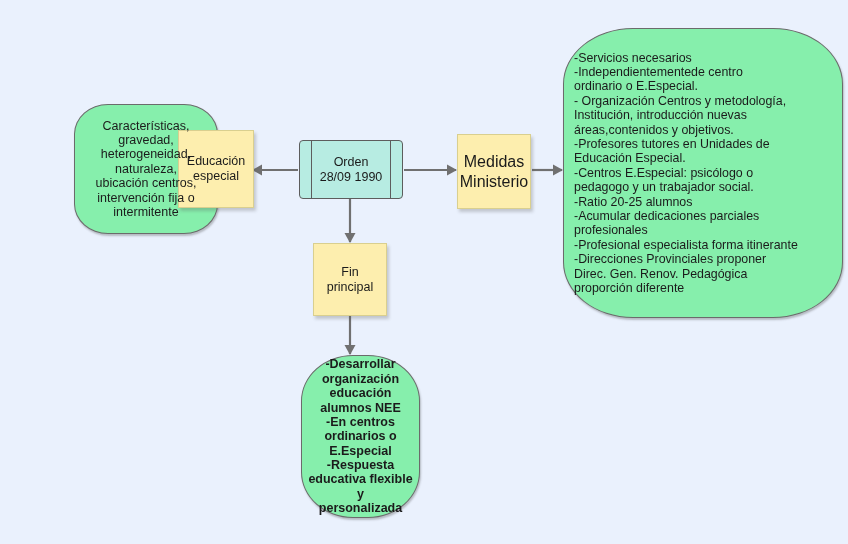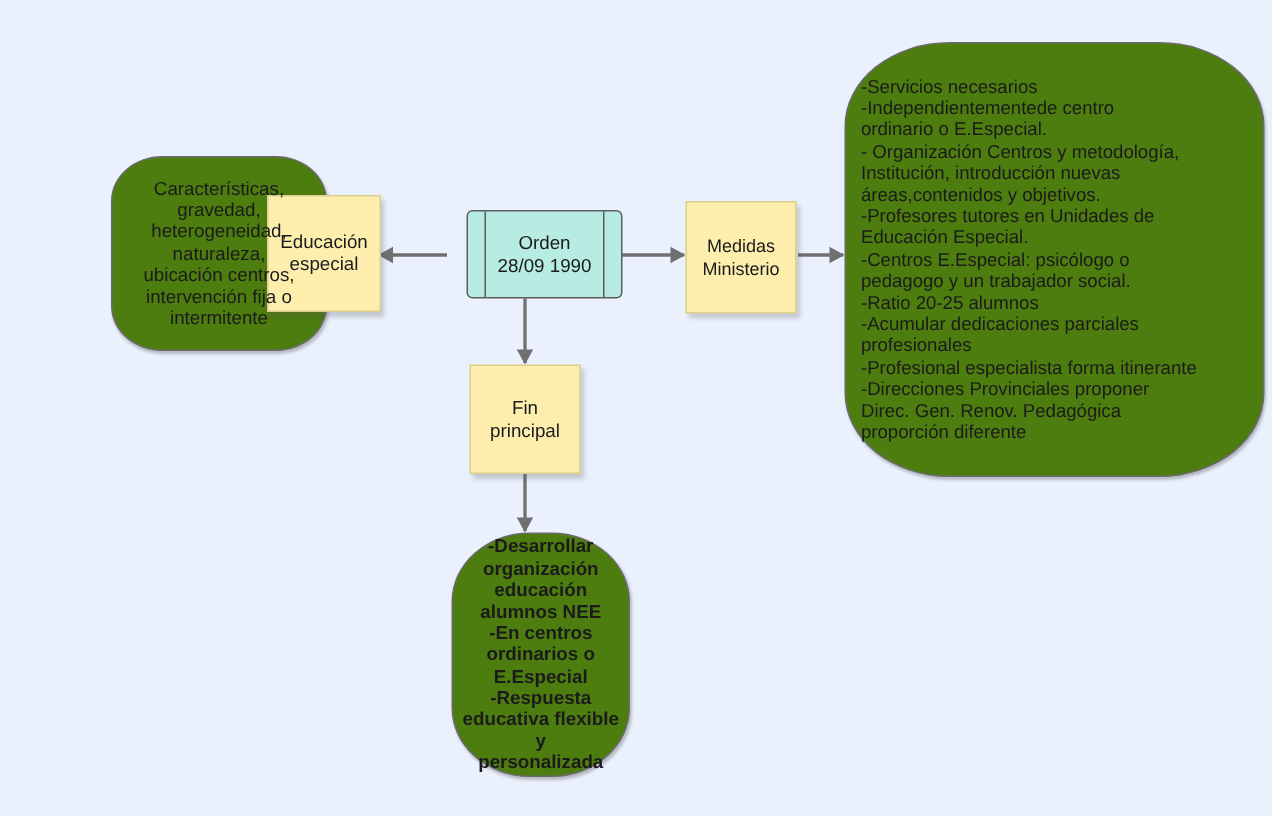--- a/index.html
+++ b/index.html
@@ -37,21 +37,21 @@
     box-sizing: border-box;
     display: flex;
     align-items: center;
     justify-content: center;
     text-align: center;
     color: #1b1b1b;
   }
 
   
   .node.pink {
-    background: #4d7c0f;
+    background: #86efac;
     border: 1.6px solid #6b6b6b;
     border-radius: 34px / 30px;
     box-shadow: 1px 2px 2px rgba(60, 60, 60, 0.30);
     padding: 4px 6px;
     line-height: 1.15;
   }
   .node.pink.tall {
     border-radius: 52px / 46px;
     font-weight: bold;
   }
@@ -70,21 +70,20 @@
     box-shadow: 2px 3px 3px rgba(90, 90, 90, 0.28);
     line-height: 1.2;
   }
 
   
   .node.teal {
     background: #b7ece2;
     border: 1.6px solid #5d5d5d;
     border-radius: 4px;
     line-height: 1.2;
-    margin-left: 12px;
   }
   .node.teal .bar {
     position: absolute;
     top: 0;
     bottom: 0;
     width: 0;
     border-left: 1.6px solid #5d5d5d;
   }
   .node.teal .bar.left  { left: 11px; }
   .node.teal .bar.right { right: 11px; }
@@ -104,21 +103,21 @@
   #node-educacion-especial {
     left: 178px; top: 130px;  width: 76px;  height: 78px;
     font-size: 12.5px;
   }
   #node-orden {
     left: 299px; top: 140px;  width: 104px; height: 59px;
     font-size: 12.5px;
   }
   #node-medidas-ministerio {
     left: 457px; top: 134px;  width: 74px;  height: 75px;
-    font-size: 12px;
+    font-size: 16px;
   }
   #node-medidas-detalle {
     left: 563px; top: 28px;   width: 280px; height: 290px;
     font-size: 12.4px;
     line-height: 1.16;
   }
   #node-fin-principal {
     left: 313px; top: 243px;  width: 74px;  height: 73px;
     font-size: 12.5px;
   }

